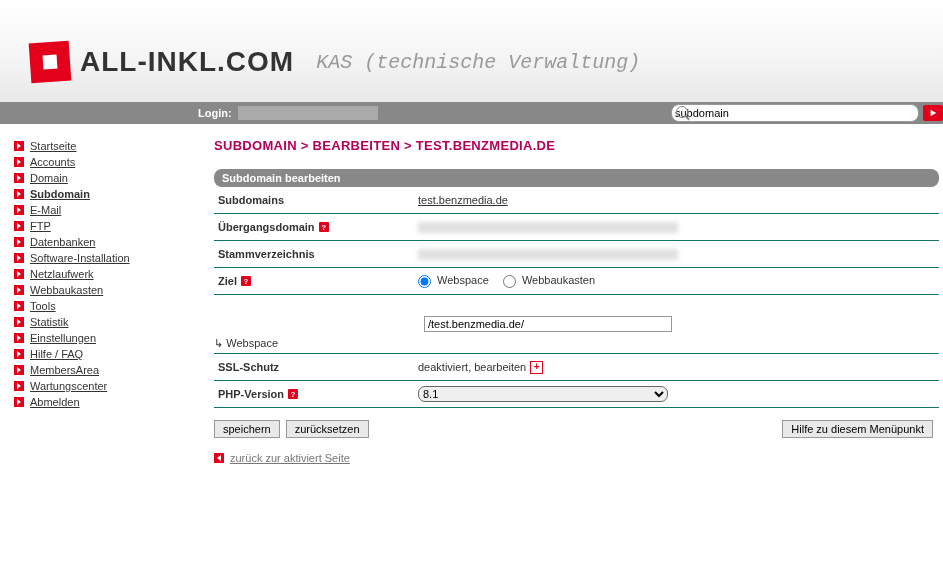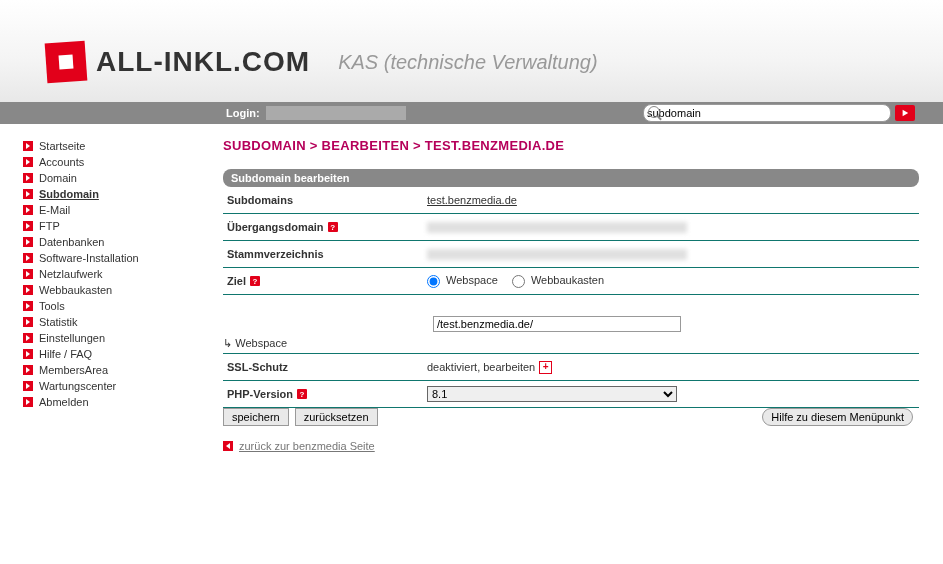--- a/index.html
+++ b/index.html
@@ -1,54 +1,54 @@
 <!DOCTYPE html>
 <html><head>
 <meta charset="utf-8">
 <style>
   body { margin: 0; font-family: Verdana, Arial, sans-serif; font-size: 11px; color: #333; background: #fff; width: 943px; }
-  .header-area { height: 80px; background: linear-gradient(to bottom, #fff 0%, #f4f4f4 60%, #e8e8e8 100%); padding: 22px 0 0 46px; display: flex; align-items: center; }
+  .header-area { height: 80px; background: linear-gradient(to bottom, #fff 0%, #f4f4f4 60%, #e8e8e8 100%); padding: 22px 0 0 30px; display: flex; align-items: center; }
   .logo-box { width: 40px; height: 40px; background: #e2001a; position: relative; transform: rotate(-4deg); margin-right: 10px; }
   .logo-box::after { content: ""; position: absolute; width: 14px; height: 14px; background: #fff; top: 13px; left: 13px; }
   .logo-text { font-size: 28px; font-weight: bold; letter-spacing: 1px; color: #333; font-family: 'Arial Black', Arial, sans-serif; }
-  .logo-sub { font-size: 20px; color: #999; font-style: italic; font-family: Liberation Sans, sans-serif; margin-left: 28px; }
-  .login-bar { background: #888; height: 22px; display: flex; align-items: center; padding: 0 28px; color: #fff; font-size: 11px; }
+  .logo-sub { font-size: 20px; color: #999; font-style: italic; font-family: Liberation Mono, monospace; margin-left: 22px; }
+  .login-bar { background: #888; height: 22px; display: flex; align-items: center; padding: 0 0; color: #fff; font-size: 11px; }
   .login-label { margin-left: 198px; font-weight: bold; }
   .login-value { background: #aaa; width: 140px; height: 14px; margin-left: 6px; }
   .search-box { margin-left: auto; display: flex; align-items: center; }
   .search-input { width: 170px; height: 14px; border: none; border-radius: 8px; padding: 1px 6px 1px 20px; font-size: 11px; background: #fff; }
   .search-wrap { position: relative; }
   .search-icon { position: absolute; left: 5px; top: 2px; width: 10px; height: 10px; border: 1.5px solid #888; border-radius: 50%; }
   .search-icon::after { content: ""; position: absolute; width: 5px; height: 1.5px; background: #888; top: 10px; left: 8px; transform: rotate(45deg); }
   .search-go { width: 20px; height: 16px; background: #e2001a; margin-left: 4px; border-radius: 2px; display: flex; align-items: center; justify-content: center; }
   .search-go svg { width: 8px; height: 8px; fill: #fff; }
   .layout { display: flex; padding-top: 14px; }
-  .sidebar { width: 170px; padding-left: 23px; padding-right: 10px; }
+  .sidebar { width: 170px; padding-left: 14px; padding-right: 10px; text-decoration: underline; }
   .sidebar-item { display: flex; align-items: center; padding: 2px 0; font-size: 11px; color: #333; cursor: pointer; }
   .sidebar-item .sq { width: 10px; height: 10px; background: #e2001a; margin-right: 6px; position: relative; flex-shrink: 0; }
   .sidebar-item .sq::after { content: ""; position: absolute; left: 3px; top: 2px; border-left: 4px solid #fff; border-top: 3px solid transparent; border-bottom: 3px solid transparent; }
   .sidebar-item .lbl { }
   .sidebar-item.bold .lbl { font-weight: bold; }
   .sidebar-item.underline .lbl { text-decoration: underline; }
-  .main { flex: 1; padding: 0 24px 0 20px; }
+  .main { flex: 1; padding: 0 4px 0 20px; }
   .breadcrumb { color: #b5005a; font-size: 13px; font-weight: bold; letter-spacing: .3px; margin-bottom: 16px; }
   .panel-title { background: #888; color: #fff; font-weight: bold; padding: 3px 8px; font-size: 11px; border-radius: 8px; }
   .form-row { display: flex; border-bottom: 1px solid #0f766e; padding: 3px 0; align-items: center; min-height: 20px; }
   .form-label { width: 200px; font-weight: bold; padding-left: 4px; display: flex; align-items: center; font-size: 11px; }
   .form-value { flex: 1; font-size: 11px; display: flex; align-items: center; }
   .help-icon { width: 10px; height: 10px; background: #e2001a; color: #fff; font-size: 8px; display: inline-flex; align-items: center; justify-content: center; margin-left: 4px; font-weight: bold; border-radius: 1px; }
   .blurred { color: transparent; background: #e0e0e0; filter: blur(2px); width: 260px; height: 11px; display: inline-block; }
   .underline-link { text-decoration: underline; color: #333; }
   .sub-label { width: 200px; text-align: left; padding-right: 10px; font-size: 11px; margin-top: 39px; }
   input[type="text"] { font-size: 11px; padding: 1px 3px; border: 1px solid #999; width: 240px; font-family: inherit; }
   input[type="radio"] { margin: 0 3px 0 0; vertical-align: middle; }
   label.radio { margin-right: 14px; font-size: 11px; }
   select { font-size: 11px; border: 1px solid #666; font-family: inherit; }
   .plus-icon { width: 11px; height: 11px; border: 1px solid #e2001a; display: inline-flex; align-items: center; justify-content: center; margin-left: 4px; color: #e2001a; font-weight: bold; font-size: 10px; line-height: 1; }
-  .button-row { display: flex; align-items: center; }
+  .button-row { display: flex; margin-top: 12px; align-items: center; }
   button.btn { font-size: 11px; background: #e9e9e9; border: 1px solid #999; padding: 2px 8px; margin-right: 6px; font-family: inherit; cursor: pointer; }
   .back-row { margin-top: 14px; display: flex; align-items: center; }
   .back-row .sq { width: 10px; height: 10px; background: #e2001a; margin-right: 6px; position: relative; }
   .back-row .sq::after { content: ""; position: absolute; right: 3px; top: 2px; border-right: 4px solid #fff; border-top: 3px solid transparent; border-bottom: 3px solid transparent; }
   .back-row a { color: #777; text-decoration: underline; font-size: 11px; }
 </style>
 </head>
 <body>
 
 <div class="header-area">
@@ -199,32 +199,32 @@
         <span class="plus-icon">+</span>
       </div>
     </div>
 
     <div class="form-row">
       <div class="form-label">
         <span>PHP-Version</span>
         <span class="help-icon">?</span>
       </div>
       <div class="form-value">
-        <select style="width:250px;">
+        <select style="width:250px;border-radius:7px;">
           <option>8.1</option>
         </select>
       </div>
     </div>
 
 
     <div class="button-row">
       <button class="btn">speichern</button>
       <button class="btn">zurücksetzen</button>
-      <button class="btn" style="margin-left:auto;border-radius:9px;">Hilfe zu diesem Menüpunkt</button>
+      <button class="btn" style="margin-left:auto;">Hilfe zu diesem Menüpunkt</button>
     </div>
 
     <div class="back-row">
       <span class="sq"></span>
-      <a href="#">zurück zur benzmedia Seite</a>
+      <a href="#">zurück zur aktiviert Seite</a>
     </div>
 
   </div>
 </div>
 
 </body></html>

